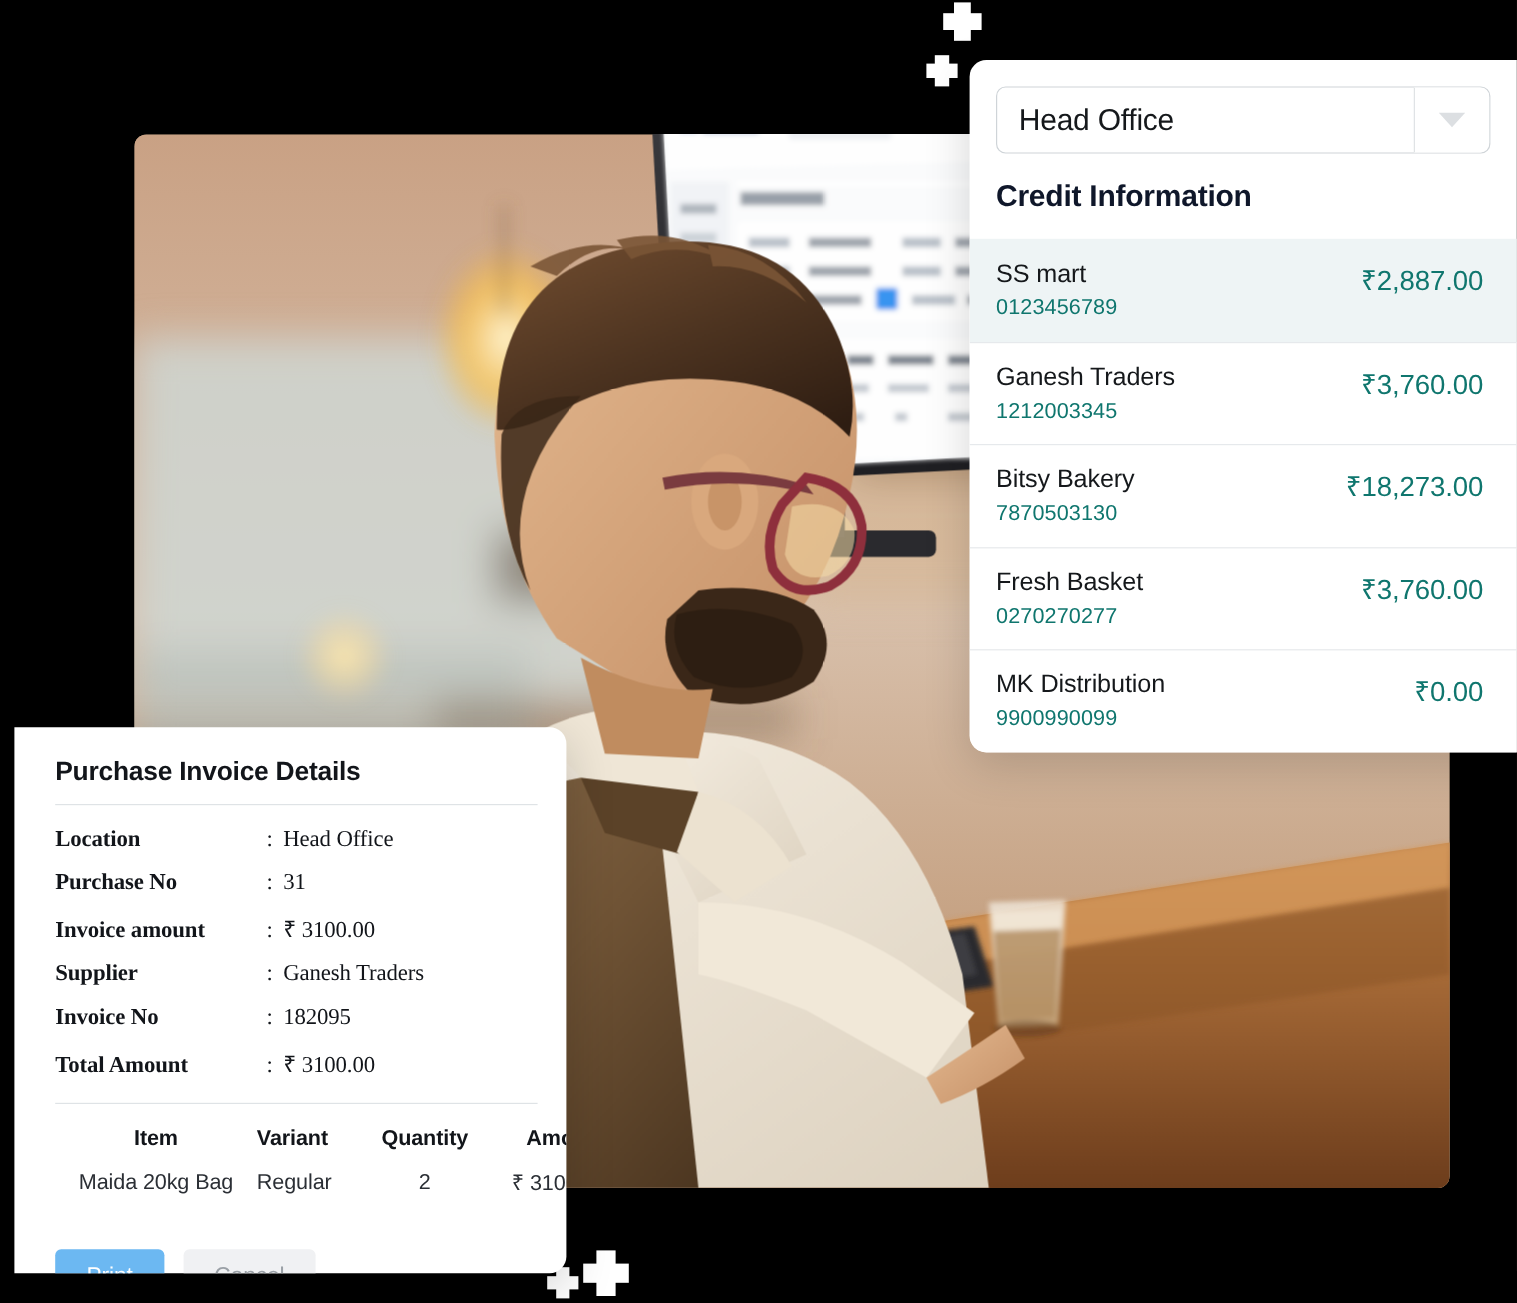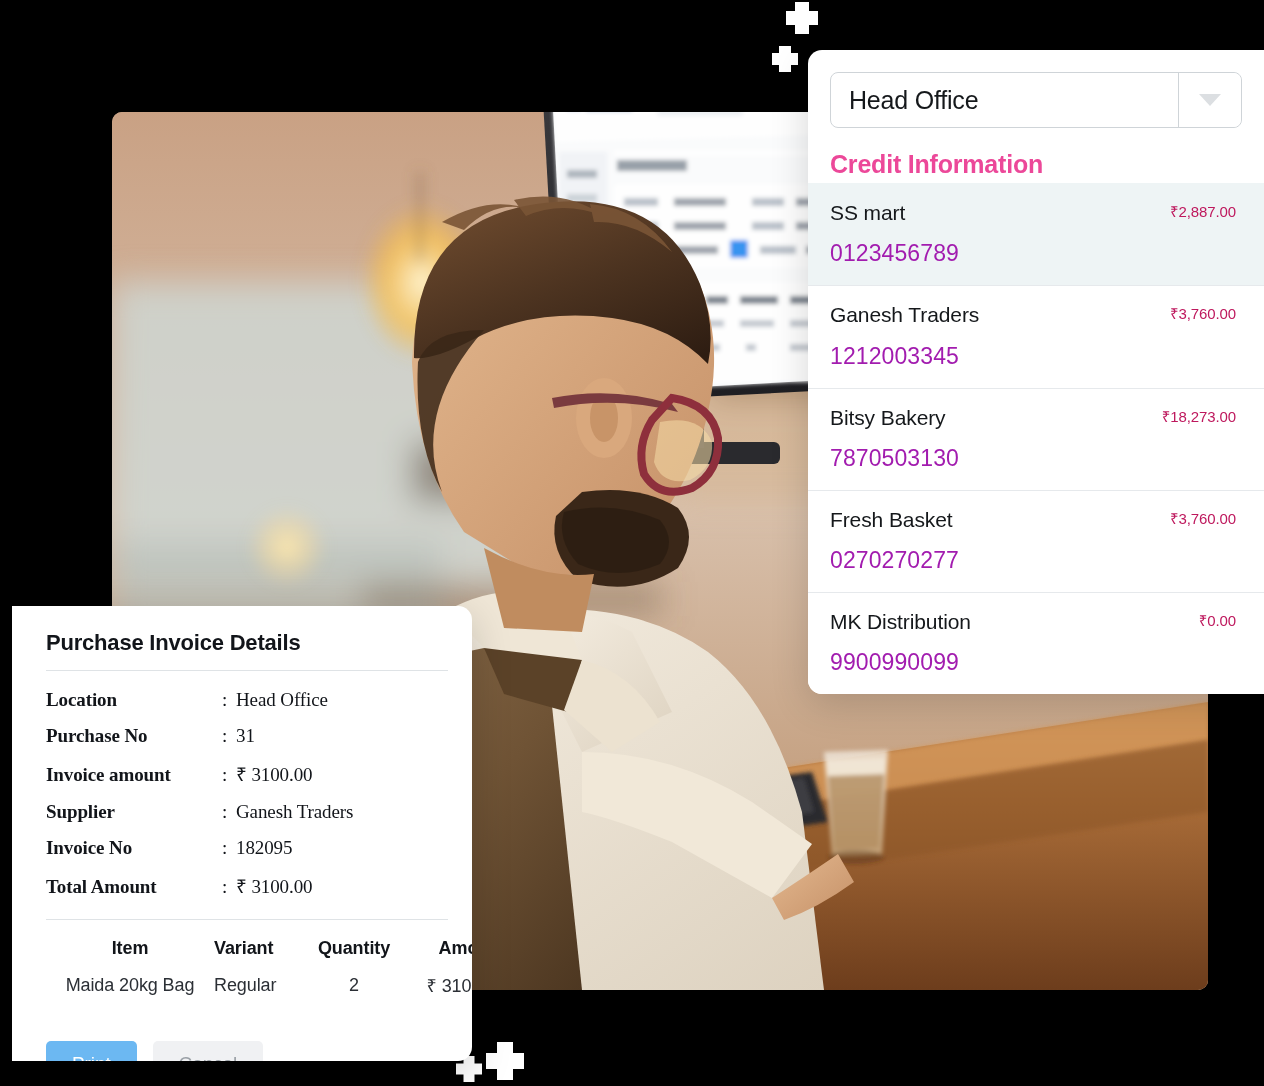--- a/index.html
+++ b/index.html
@@ -102,22 +102,22 @@
   }
   .caret {
     width: 0; height: 0;
     border-left: 11px solid transparent;
     border-right: 11px solid transparent;
     border-top: 12px solid #dcdfe2;
   }
   .credit-title {
     font-size: 25px;
     font-weight: bold;
-    color: #ec4899;
-    padding: 22px 22px 4px 22px;
+    color: #0f172a;
+    padding: 22px 22px 20px 22px;
     letter-spacing: -0.2px;
   }
   .credit-list { display: block; }
   .credit-row {
     display: flex;
     align-items: flex-start;
     justify-content: space-between;
     padding: 16px 28px 16px 22px;
     border-top: 1px solid #e6e9ec;
     background: #ffffff;
@@ -129,29 +129,29 @@
   }
   .credit-row.is-selected + .credit-row { border-top-color: #e6e9ec; }
   .cr-left { display: flex; flex-direction: column; }
   .cr-name {
     font-size: 21px;
     color: #15181b;
     line-height: 1.25;
     letter-spacing: -0.1px;
   }
   .cr-sub {
+    font-size: 18px;
+    color: #0f766e;
+    line-height: 1.35;
+    margin-top: 2px;
+    letter-spacing: 0.1px;
+  }
+  .cr-amount {
     font-size: 23px;
-    color: #a21caf;
-    line-height: 1.35;
-    margin-top: 12px;
-    letter-spacing: 0.1px;
-  }
-  .cr-amount {
-    font-size: 15px;
-    color: #be185d;
+    color: #0f766e;
     white-space: nowrap;
     padding-top: 1px;
     letter-spacing: -0.1px;
   }
 
   
   .invoice-panel {
     position: absolute;
     left: 12px;
     top: 606px;

